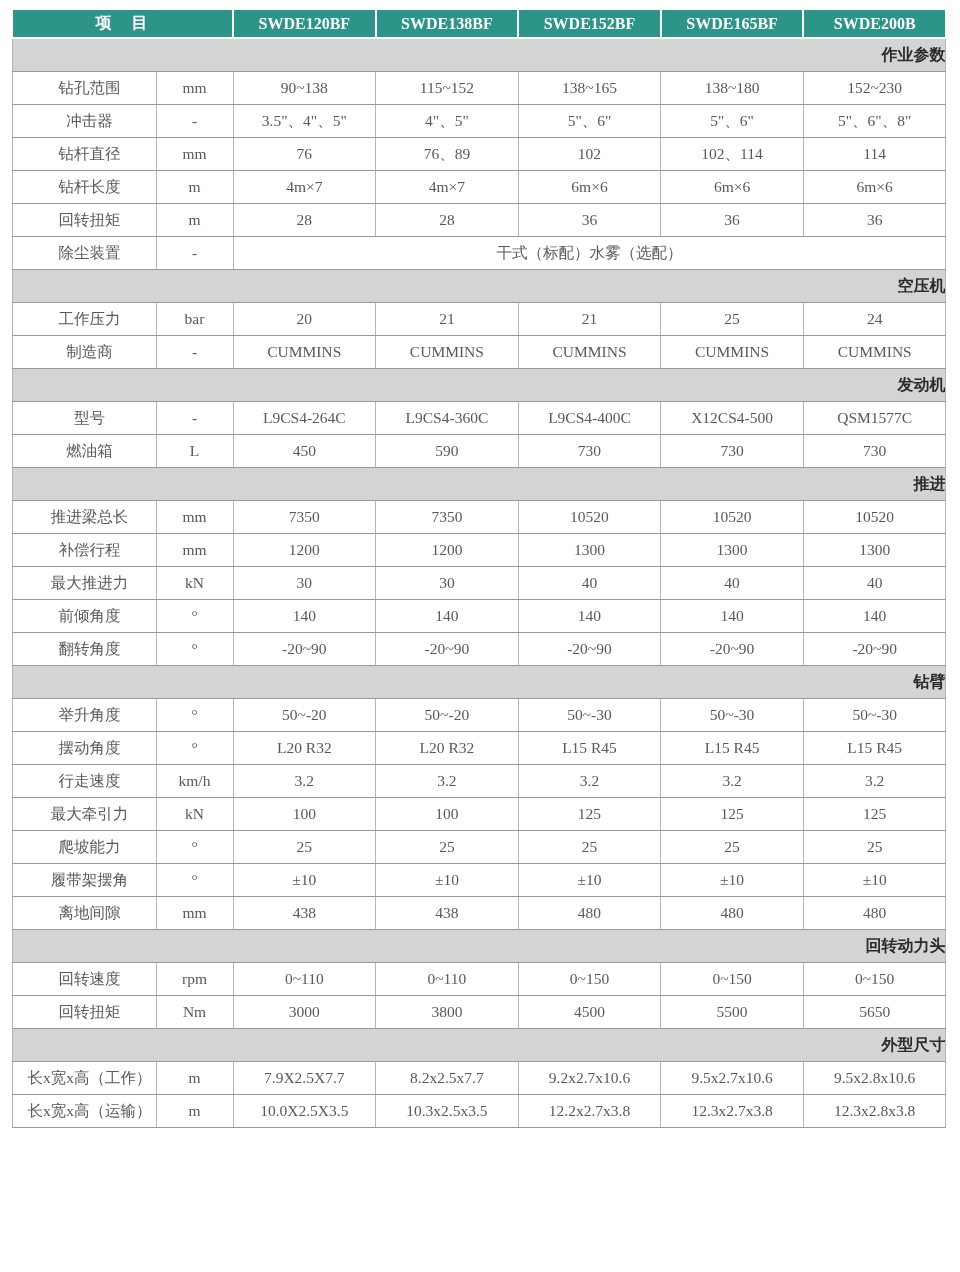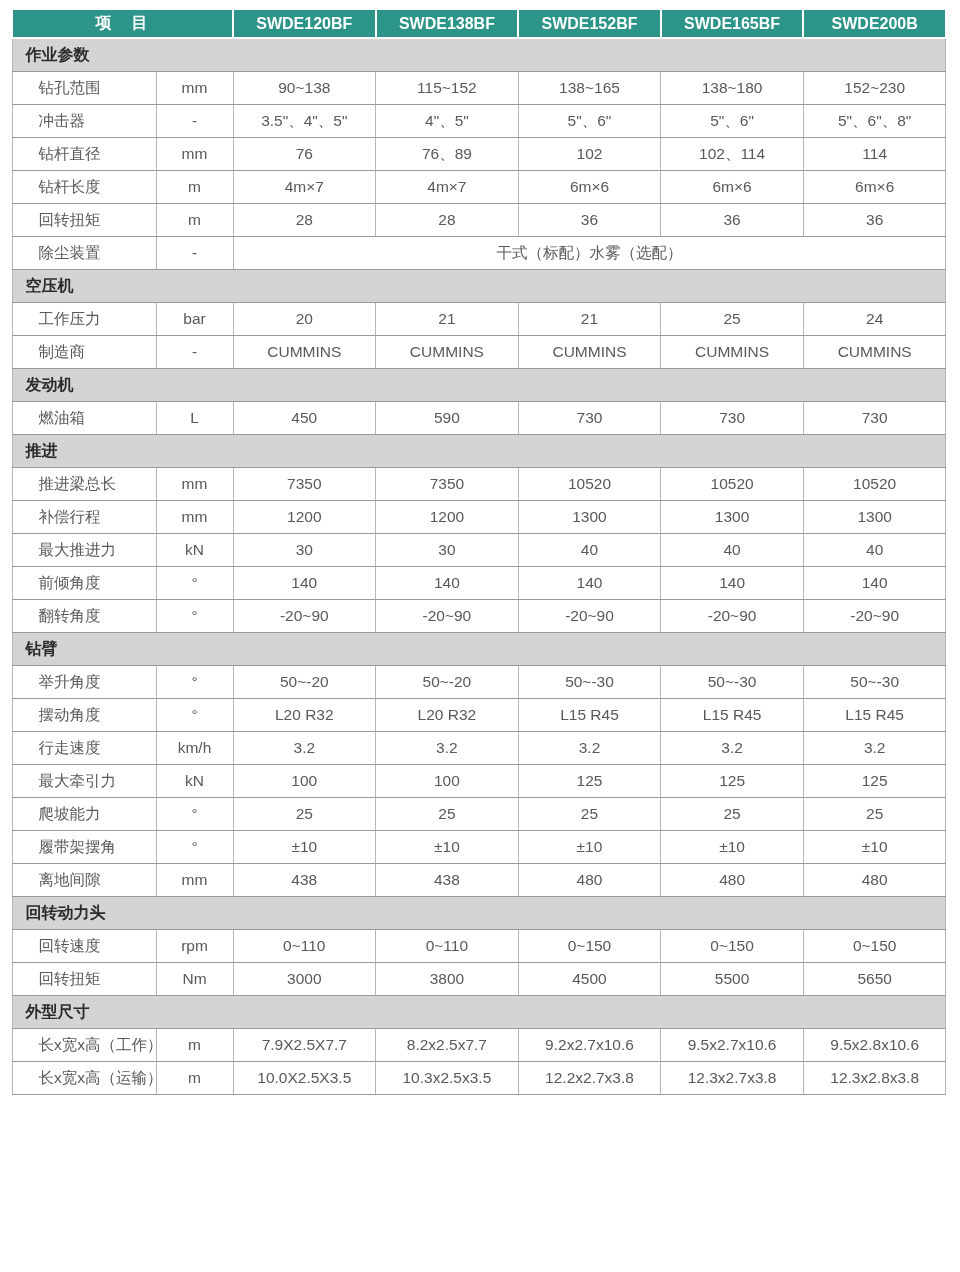--- a/index.html
+++ b/index.html
@@ -14,20 +14,21 @@
   body{
     width:960px;height:1272px;background:#FFFFFF;
     font-family:"Liberation Sans","DejaVu Sans",sans-serif;
     -webkit-font-smoothing:antialiased;
   }
   table.spec{
     border-collapse:collapse;
     table-layout:fixed;
     width:934px;
     margin:8px 0 0 11px;
+    font-family:Liberation Serif, serif;
   }
   th.model, th.item{
     background:var(--teal);
     color:#FFFFFF;
     font-weight:bold;
     font-size:16px;
     height:27px;
     border:2px solid #FFFFFF;
     text-align:center;
     padding:0;
@@ -43,26 +44,26 @@
     border-right:1px solid var(--border-v);
     padding:0;
     overflow:hidden;
     white-space:nowrap;
   }
   td.section{
     background:var(--section-bg);
     color:var(--text-section);
     font-weight:bold;
     font-size:16px;
-    text-align:left;
+    text-align:right;
     padding-left:13px;
   }
   td.label{
-    text-align:left;
-    padding-left:26px;
+    text-align:center;
+    padding-left:11px;
   }
   td.unit, td.value{
     text-align:center;
   }
 </style>
 </head>
 <body>
 
 <table class="spec">
   <colgroup>
@@ -156,20 +157,29 @@
         <td class="value">CUMMINS</td>
         <td class="value">CUMMINS</td>
         <td class="value">CUMMINS</td>
         <td class="value">CUMMINS</td>
         <td class="value">CUMMINS</td>
       </tr>
       <tr>
         <td class="section" colspan="7">发动机</td>
       </tr>
       <tr>
+        <td class="label">型号</td>
+        <td class="unit">-</td>
+        <td class="value">L9CS4-264C</td>
+        <td class="value">L9CS4-360C</td>
+        <td class="value">L9CS4-400C</td>
+        <td class="value">X12CS4-500</td>
+        <td class="value">QSM1577C</td>
+      </tr>
+      <tr>
         <td class="label">燃油箱</td>
         <td class="unit">L</td>
         <td class="value">450</td>
         <td class="value">590</td>
         <td class="value">730</td>
         <td class="value">730</td>
         <td class="value">730</td>
       </tr>
       <tr>
         <td class="section" colspan="7">推进</td>

